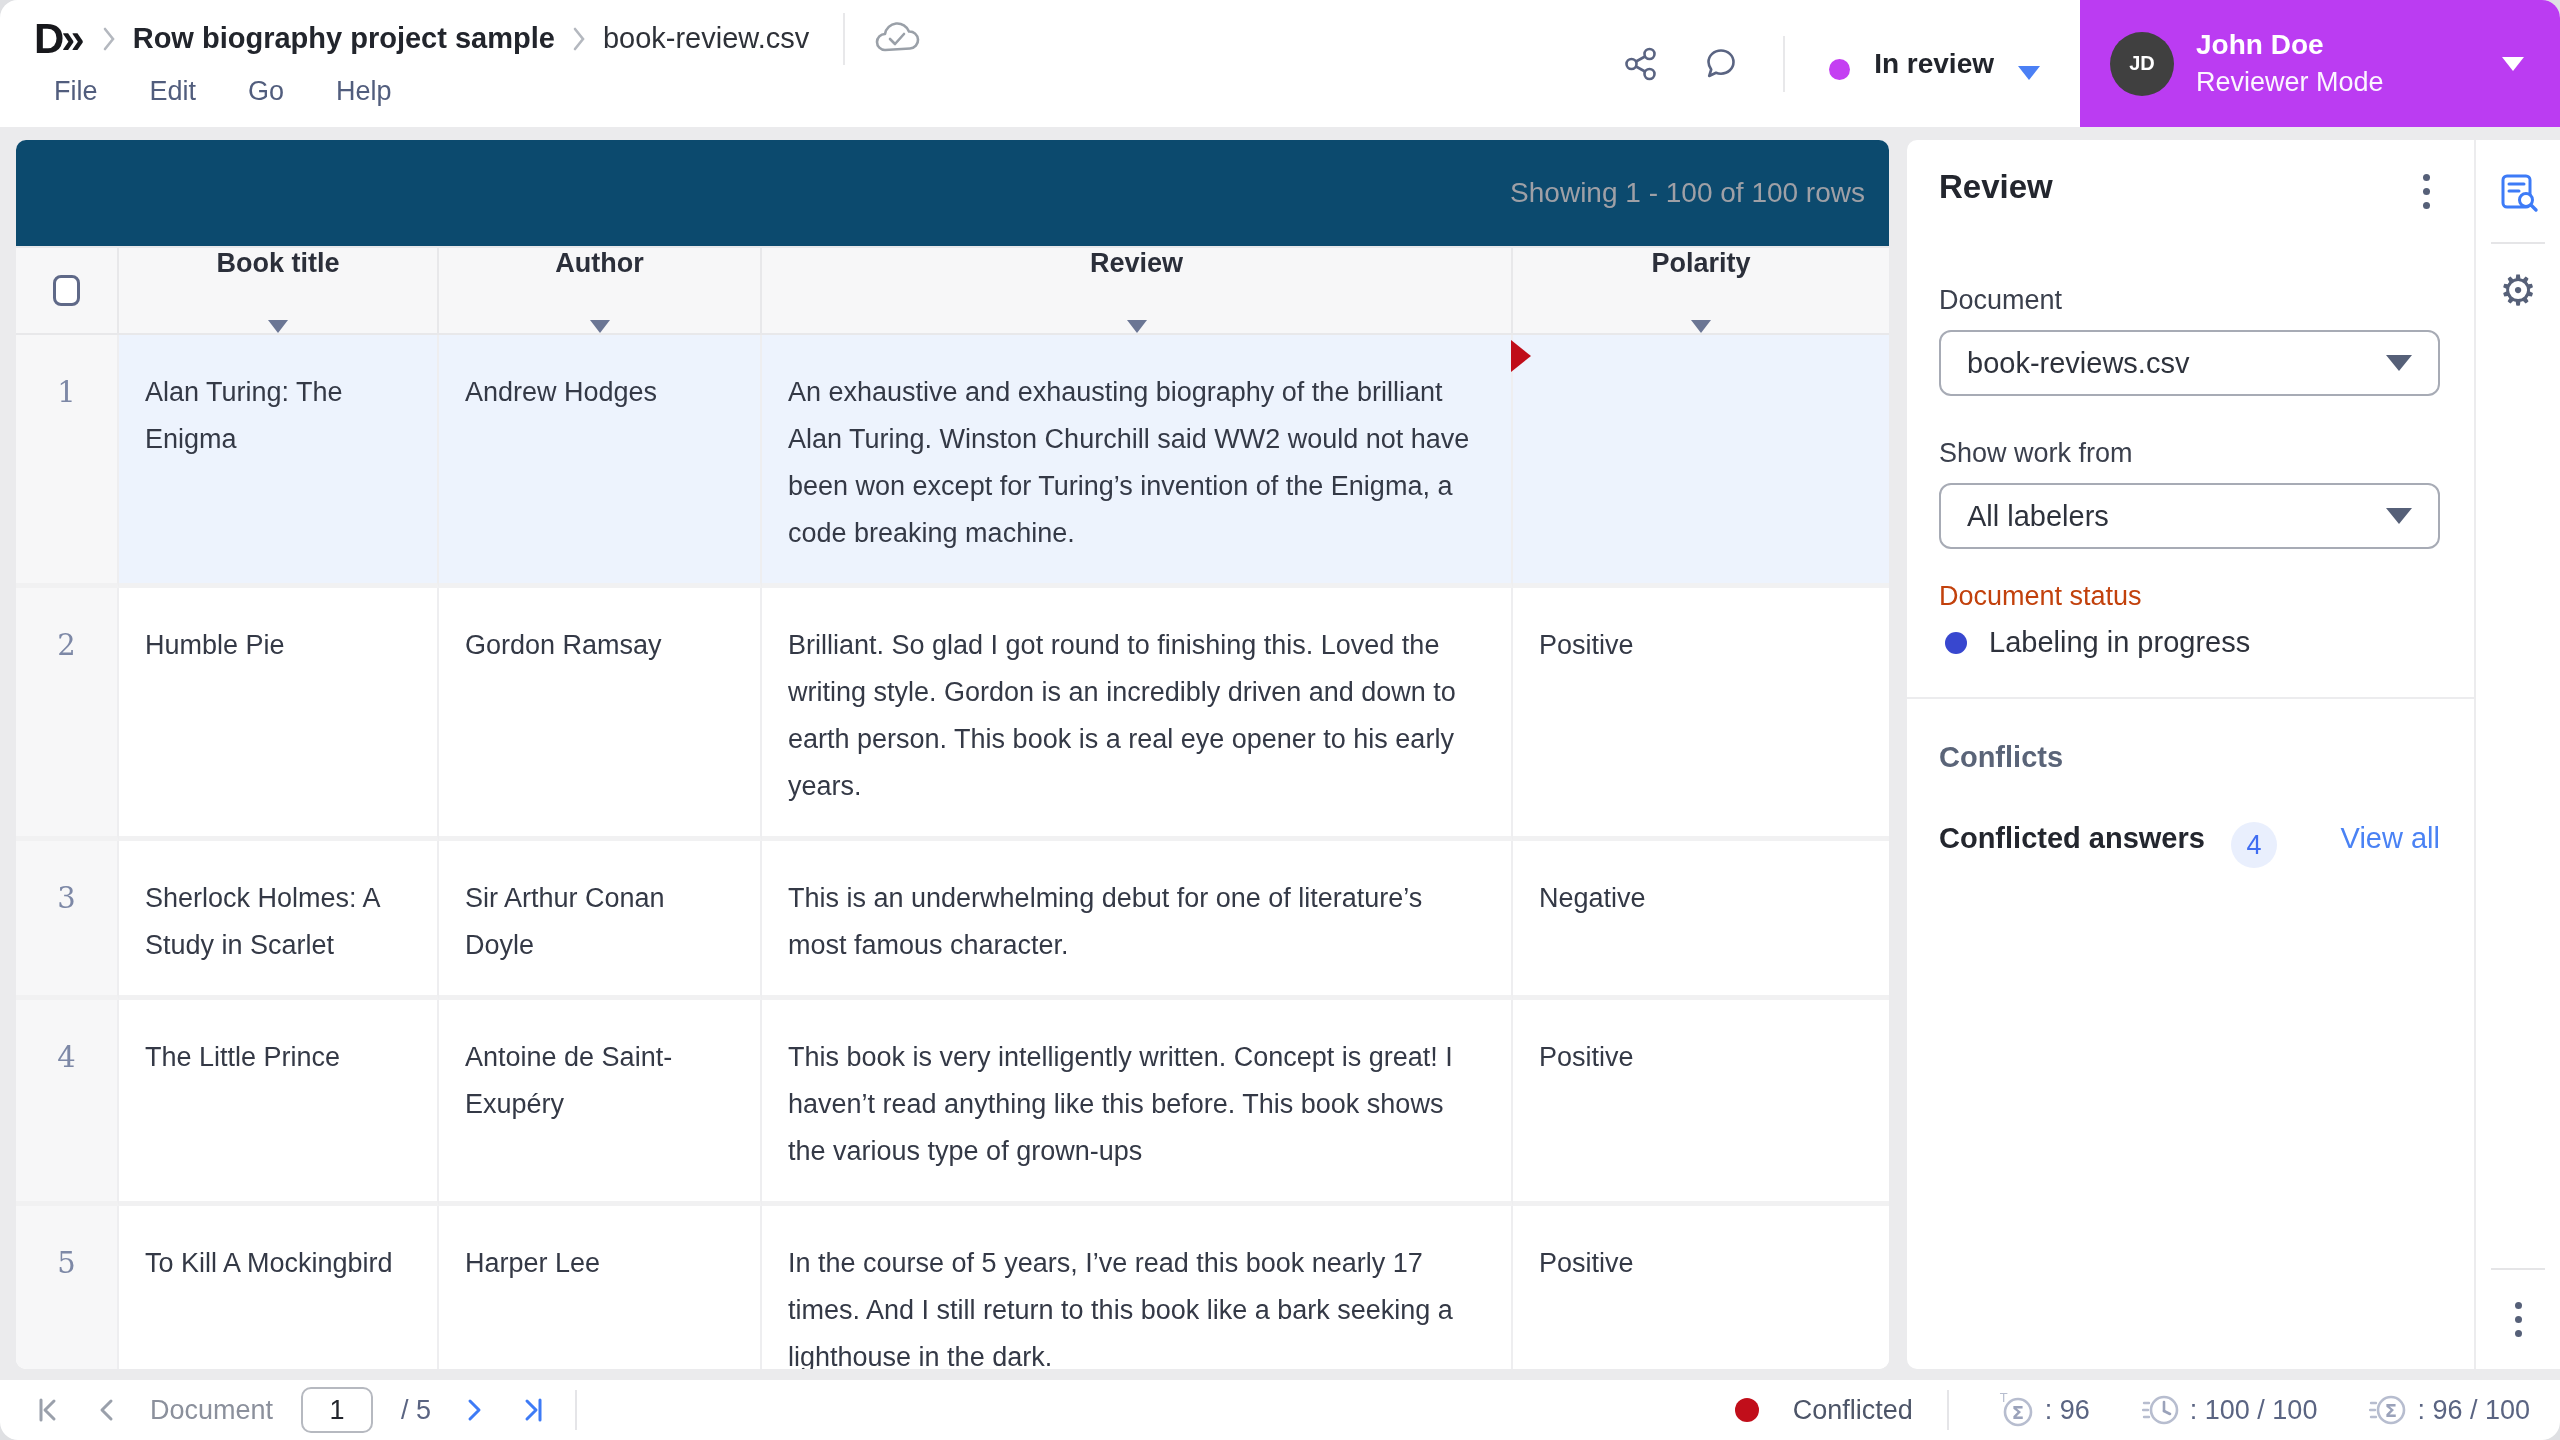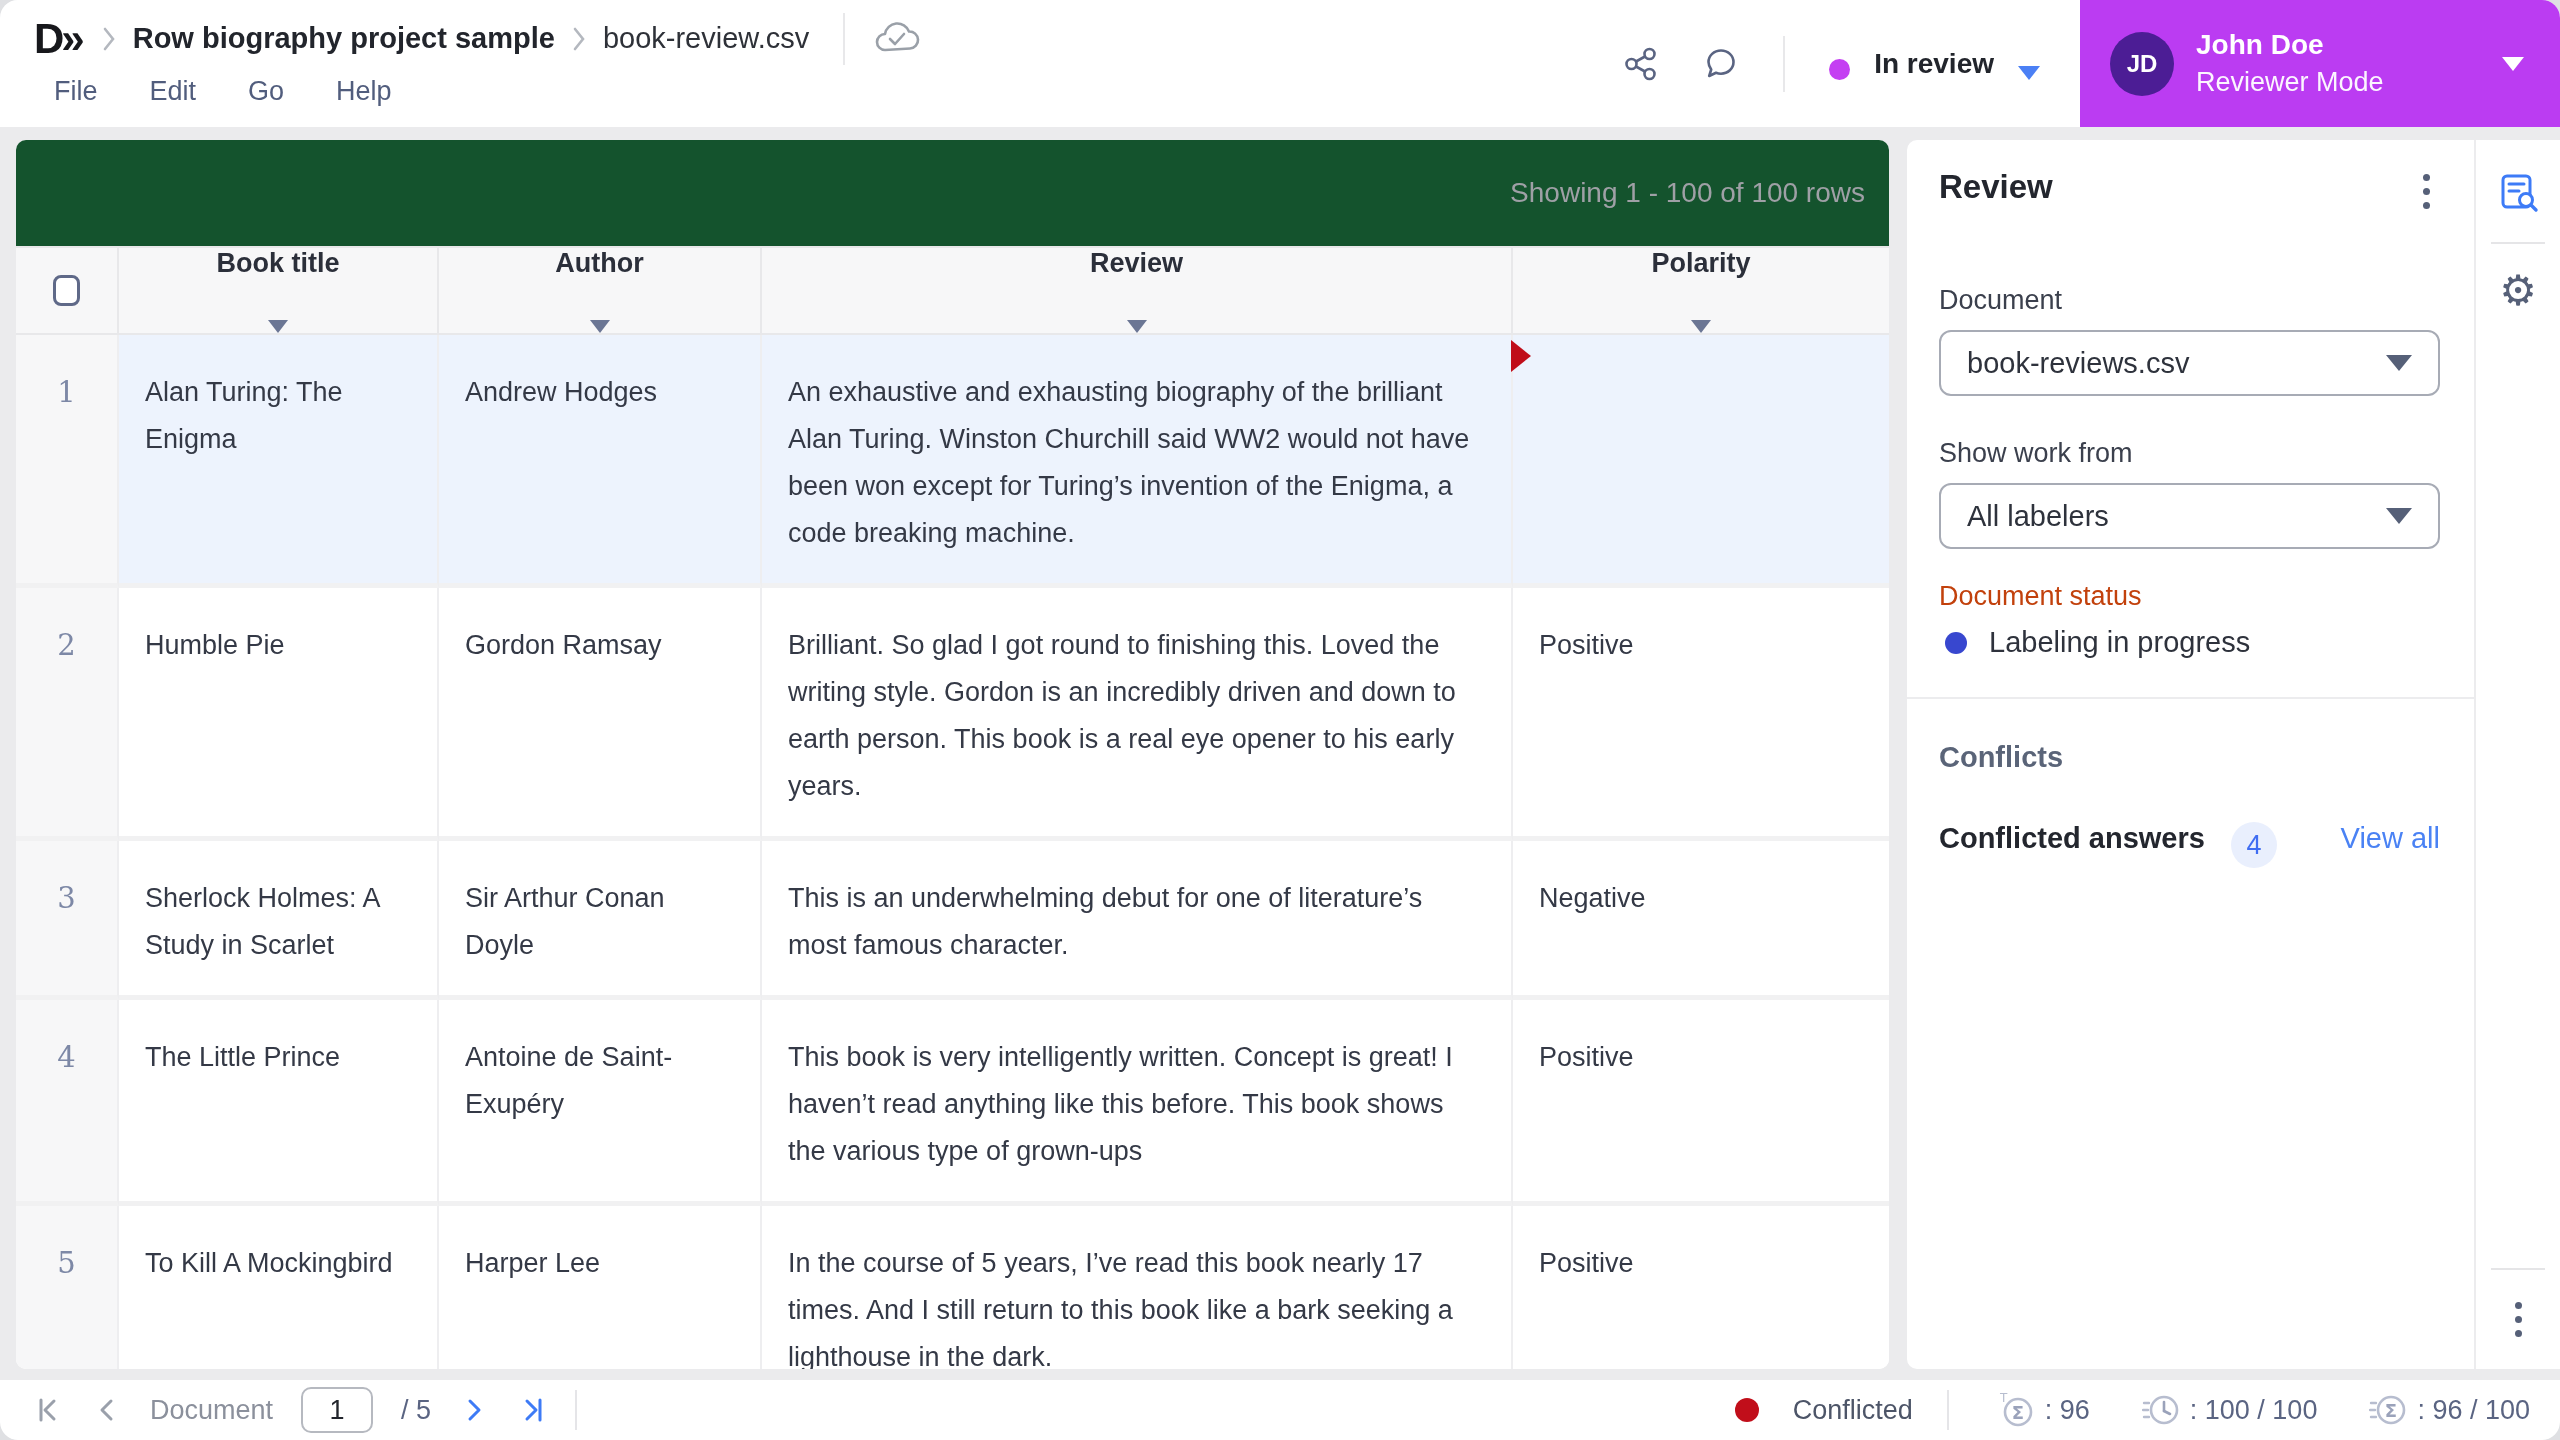--- a/index.html
+++ b/index.html
@@ -50,38 +50,38 @@
 
   .user-panel {
     width: 480px; flex: 0 0 auto;
     background: #bb3cf2;
     display: flex; align-items: center;
     padding: 0 36px 0 30px; gap: 22px;
     cursor: pointer;
   }
   .avatar {
     width: 64px; height: 64px; border-radius: 50%;
-    background: #4c1d95; color: #ffffff;
+    background: #404040; color: #ffffff;
     display: flex; align-items: center; justify-content: center;
-    font-weight: 700; font-size: 24px; flex: 0 0 auto;
+    font-weight: 700; font-size: 20px; flex: 0 0 auto;
   }
   .user-meta { display: flex; flex-direction: column; gap: 6px; flex: 1 1 auto; }
   .user-name { color: #ffffff; font-weight: 700; font-size: 28px; }
   .user-mode { color: rgba(255,255,255,0.95); font-size: 27px; }
   .tri-down-white { width: 0; height: 0; border-left: 11px solid transparent; border-right: 11px solid transparent; border-top: 14px solid #ffffff; }
 
   
   .main { position: absolute; top: 140px; left: 16px; right: 0; bottom: 71px; }
 
   .table-card {
     position: absolute; left: 0; top: 0; bottom: 0; width: 1873px;
     background: #ffffff; border-radius: 10px; overflow: hidden;
   }
   .table-toolbar {
-    height: 108px; background: #14532d;
+    height: 108px; background: #0c4a6e;
     display: flex; align-items: center; justify-content: flex-end;
     padding-right: 24px;
     border-bottom: 2px solid #e8e8ea;
   }
   .showing-text { font-size: 28px; color: #9fa0a6; }
 
   .tgrid-head, .tr { display: grid; grid-template-columns: 103px 320px 323px 751px 1fr; }
   .tgrid-head { background: #f7f7f8; height: 87px; }
   .th {
     display: flex; align-items: center; justify-content: space-between;

